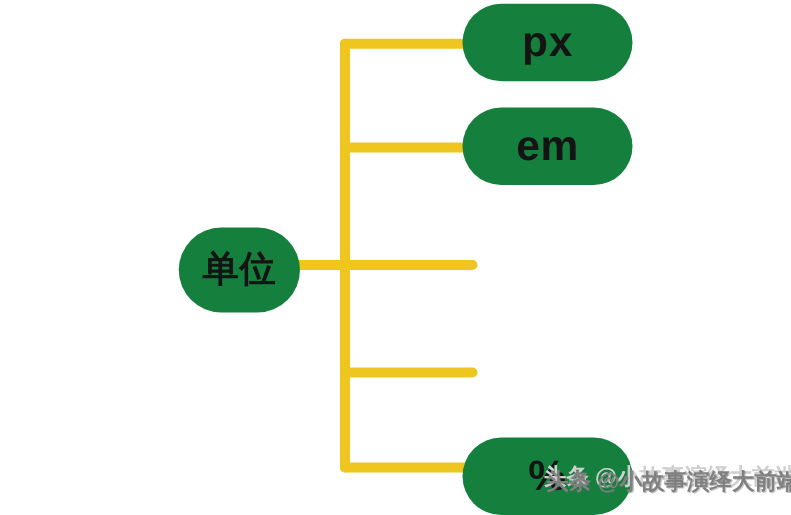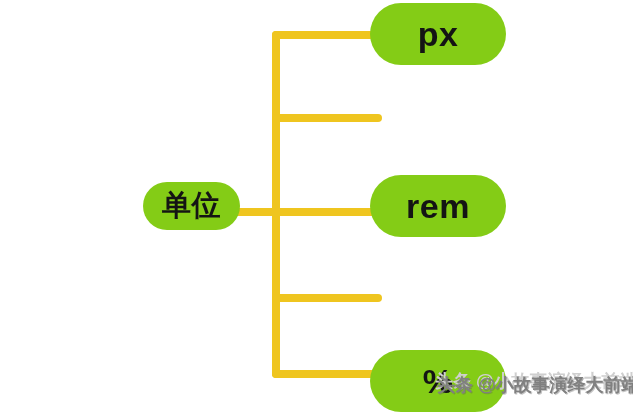--- a/index.html
+++ b/index.html
@@ -11,32 +11,32 @@
     overflow: hidden;
     font-family: "Liberation Sans", sans-serif;
   }
   .links {
     position: absolute;
     left: 0; top: 0;
     width: 633px; height: 412px;
   }
   .node {
     position: absolute;
-    background: #84cc16;
+    background: #15803d;
     border-radius: 999px;
     display: flex;
     align-items: center;
     justify-content: center;
     font-weight: bold;
     color: #141414;
     letter-spacing: 0.5px;
   }
   .node-root {
     left: 143px; top: 182px;
-    width: 97px; height: 48px;
+    width: 97px; height: 68px;
     font-size: 29px;
   }
   .node-child {
     left: 370px;
     width: 136px; height: 62px;
     font-size: 34px;
   }
   .pos-0 { top: 3px; }
   .pos-1 { top: 86px; }
   .pos-2 { top: 175px; }
@@ -78,24 +78,24 @@
   </svg>
 
   <div class="node node-root">
     <span>单位</span>
   </div>
 
   <div class="node node-child pos-0">
     <span>px</span>
   </div>
 
+  <div class="node node-child pos-1">
+    <span>em</span>
+  </div>
 
-  <div class="node node-child pos-2">
-    <span>rem</span>
-  </div>
 
 
   <div class="node node-child pos-4">
     <span>%</span>
   </div>
 
   <div class="watermark">
     <span class="wm-layer wm-ghost">头条 @小故事演绎大前端</span>
     <span class="wm-layer wm-main">头条 @小故事演绎大前端</span>
   </div>

